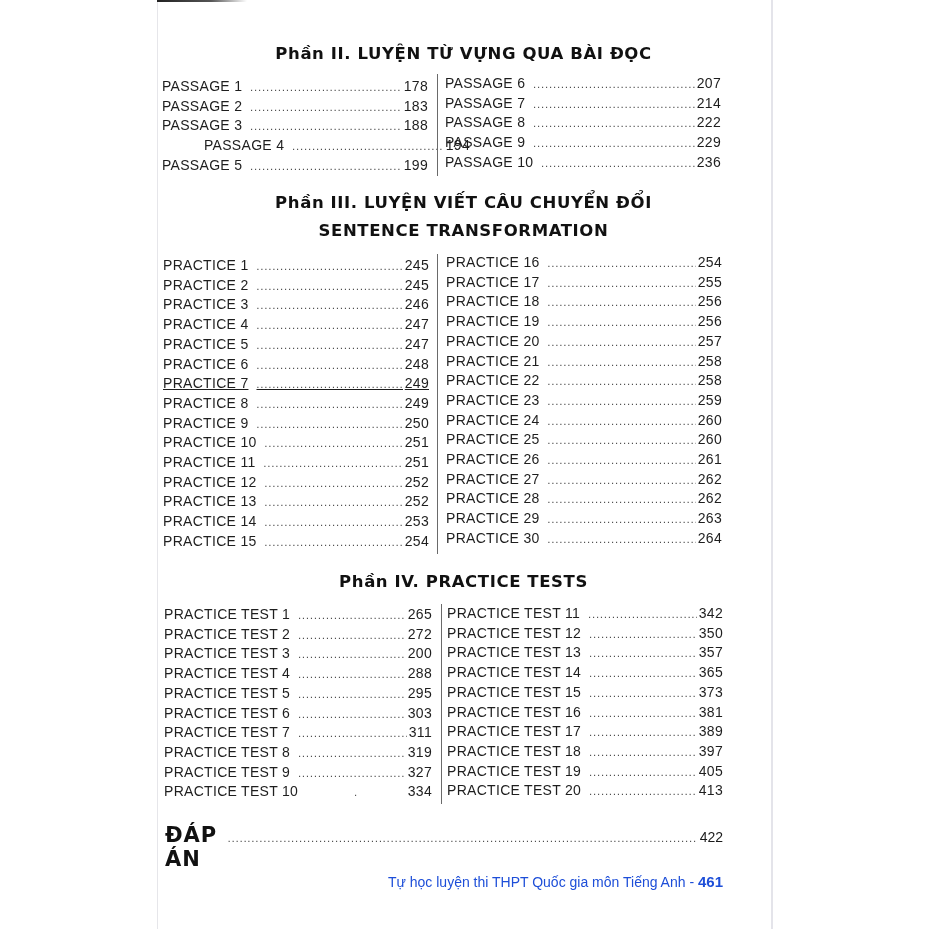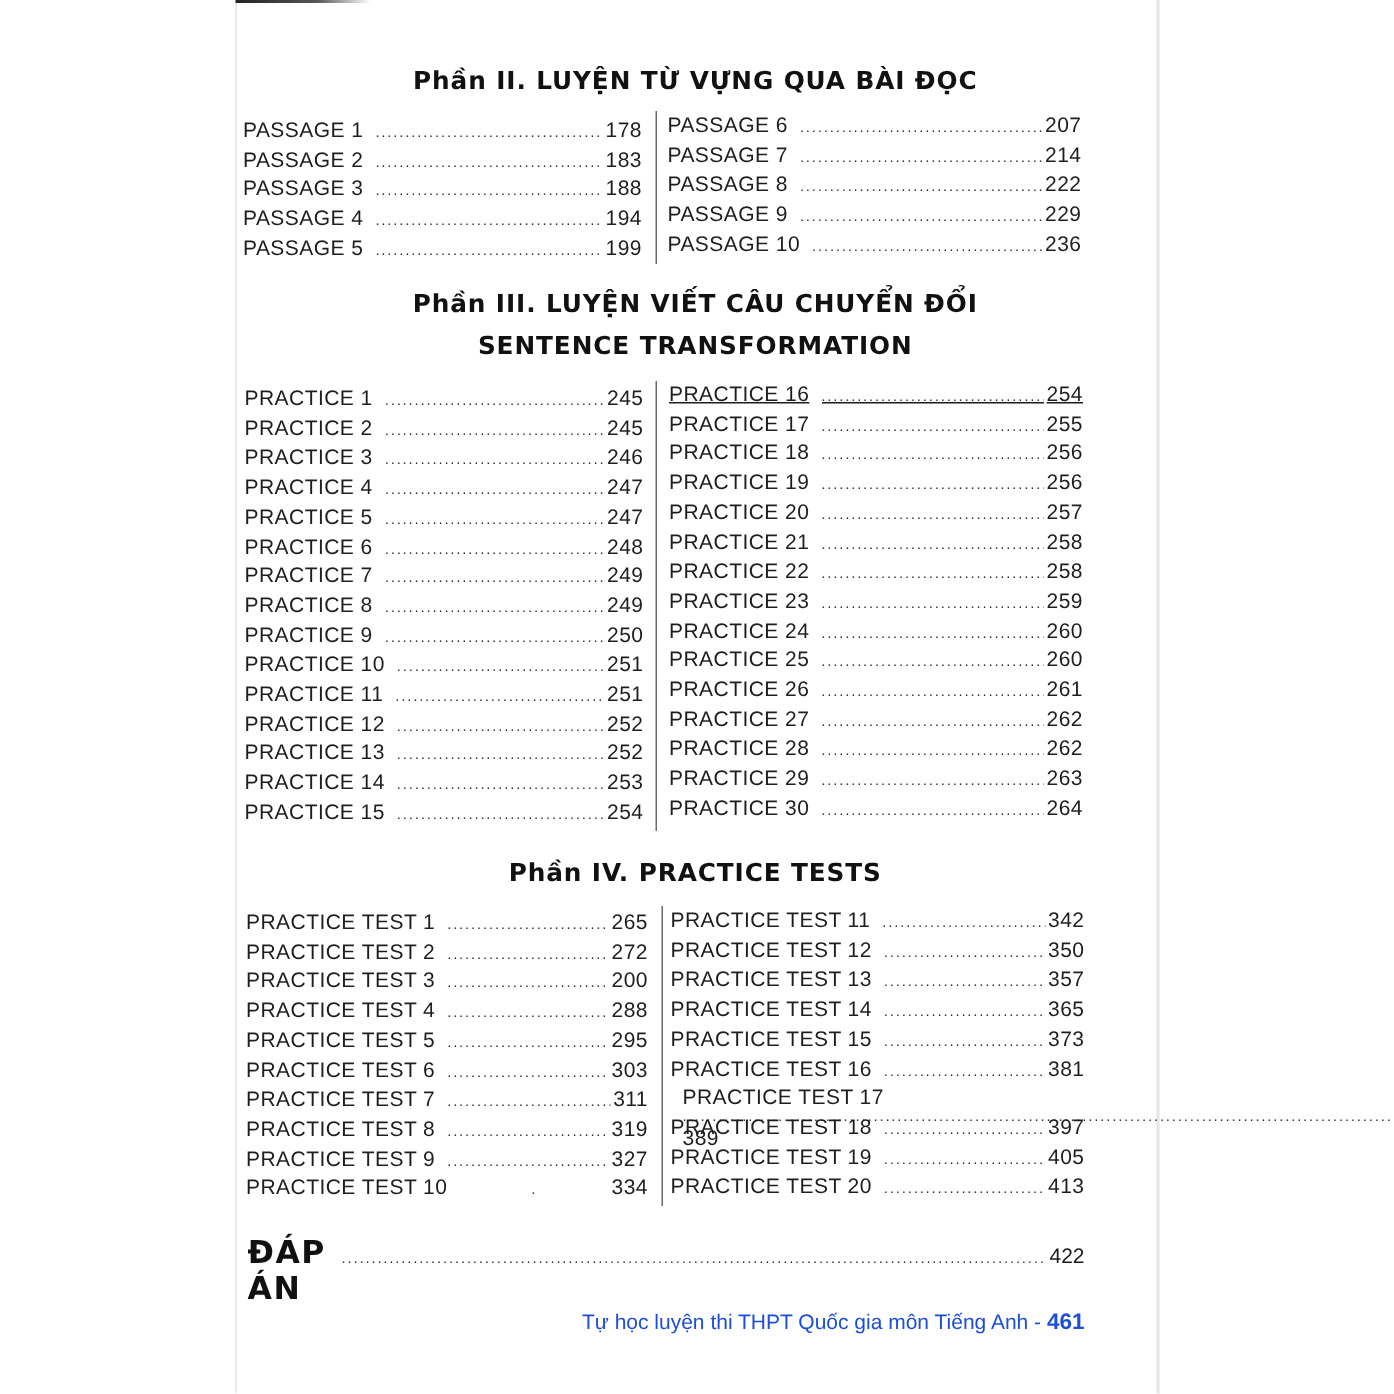--- a/index.html
+++ b/index.html
@@ -38,21 +38,21 @@
     <div class="row" style="top: 19.7px; width: 266px;">
       <span class="label">PASSAGE 2</span>
       <span class="dots"></span>
       <span class="page-no">183</span>
     </div>
     <div class="row" style="top: 39.4px; width: 266px;">
       <span class="label">PASSAGE 3</span>
       <span class="dots"></span>
       <span class="page-no">188</span>
     </div>
-    <div class="row" style="top: 59.1px; width: 266px;">
+    <div class="row" style="top: 59.1px; width: 266px; margin-left: 42px;">
       <span class="label">PASSAGE 4</span>
       <span class="dots"></span>
       <span class="page-no">194</span>
     </div>
     <div class="row" style="top: 78.8px; width: 266px;">
       <span class="label">PASSAGE 5</span>
       <span class="dots"></span>
       <span class="page-no">199</span>
     </div>
   </div>
@@ -111,21 +111,21 @@
     <div class="row" style="top: 78.8px; width: 266px;">
       <span class="label">PRACTICE 5</span>
       <span class="dots"></span>
       <span class="page-no">247</span>
     </div>
     <div class="row" style="top: 98.5px; width: 266px;">
       <span class="label">PRACTICE 6</span>
       <span class="dots"></span>
       <span class="page-no">248</span>
     </div>
-    <div class="row" style="top: 118.2px; width: 266px;">
+    <div class="row" style="top: 118.2px; width: 266px; text-decoration: underline;">
       <span class="label">PRACTICE 7</span>
       <span class="dots"></span>
       <span class="page-no">249</span>
     </div>
     <div class="row" style="top: 137.9px; width: 266px;">
       <span class="label">PRACTICE 8</span>
       <span class="dots"></span>
       <span class="page-no">249</span>
     </div>
     <div class="row" style="top: 157.6px; width: 266px;">
@@ -159,21 +159,21 @@
       <span class="page-no">253</span>
     </div>
     <div class="row" style="top: 275.8px; width: 266px;">
       <span class="label">PRACTICE 15</span>
       <span class="dots"></span>
       <span class="page-no">254</span>
     </div>
   </div>
 <div class="divider" style="left:437px; top:254px; height:300px;"></div>
 <div class="col" id="s1-right" style="left:446px; top:254px; width:276px;">
-    <div class="row" style="top: 0px; width: 276px; text-decoration: underline;">
+    <div class="row" style="top: 0px; width: 276px;">
       <span class="label">PRACTICE 16</span>
       <span class="dots"></span>
       <span class="page-no">254</span>
     </div>
     <div class="row" style="top: 19.7px; width: 276px;">
       <span class="label">PRACTICE 17</span>
       <span class="dots"></span>
       <span class="page-no">255</span>
     </div>
     <div class="row" style="top: 39.4px; width: 276px;">
@@ -321,21 +321,21 @@
     <div class="row" style="top: 78.8px; width: 276px;">
       <span class="label">PRACTICE TEST 15</span>
       <span class="dots"></span>
       <span class="page-no">373</span>
     </div>
     <div class="row" style="top: 98.5px; width: 276px;">
       <span class="label">PRACTICE TEST 16</span>
       <span class="dots"></span>
       <span class="page-no">381</span>
     </div>
-    <div class="row" style="top: 118.2px; width: 276px; flex-direction: column;">
+    <div class="row" style="top: 118.2px; width: 276px;">
       <span class="label">PRACTICE TEST 17</span>
       <span class="dots"></span>
       <span class="page-no">389</span>
     </div>
     <div class="row" style="top: 137.9px; width: 276px;">
       <span class="label">PRACTICE TEST 18</span>
       <span class="dots"></span>
       <span class="page-no">397</span>
     </div>
     <div class="row" style="top: 157.6px; width: 276px;">

